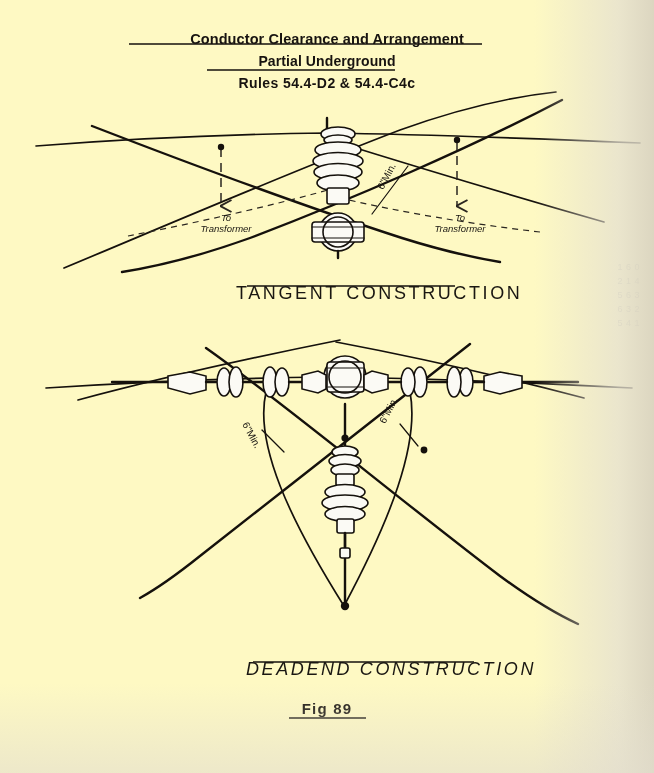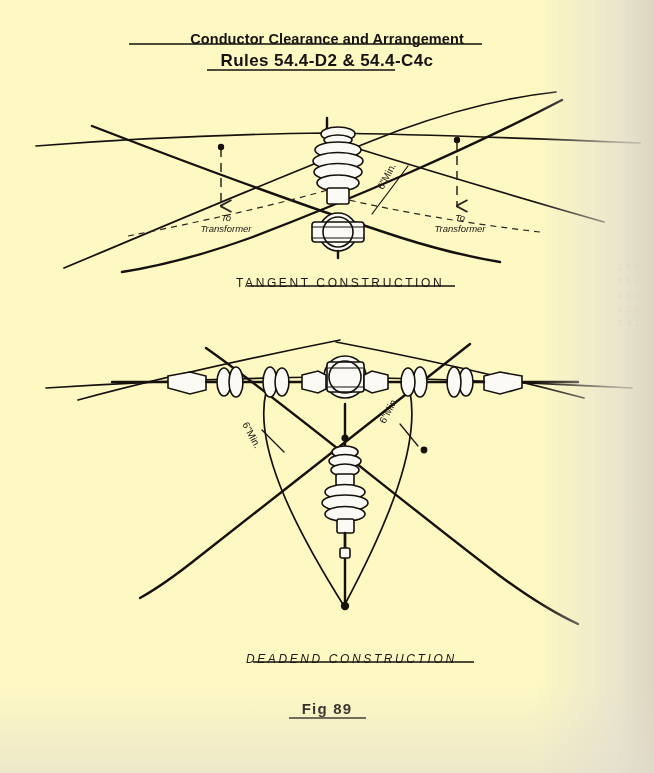--- a/index.html
+++ b/index.html
@@ -51,27 +51,28 @@
     text-align: center;
   }
   .title-line {
     font-size: 14.5px;
     font-weight: bold;
     letter-spacing: 0.1px;
     line-height: 22px;
     color: #171310;
   }
   .title-line.t2 { font-size: 14px; }
-  .title-line.t3 { font-size: 17px; font-weight: bold; letter-spacing: 0.4px; }
+  .title-line.t3 { font-size: 14px; font-weight: bold; letter-spacing: 0.4px; }
   .caption {
     position: absolute;
-    font-size: 12px;
+    font-size: 18px;
     letter-spacing: 2.6px;
     color: #1a1712;
     white-space: nowrap;
+    margin-top: 7px;
   }
   .caption.tangent { top: 276px; left: 236px; }
   .caption.deadend { top: 652px; left: 246px; font-style: italic; }
   .figlabel {
     position: absolute;
     top: 700px;
     left: 0;
     width: 654px;
     text-align: center;
     font-size: 15px;
@@ -225,20 +226,21 @@
     <rect class="fillw" x="337" y="519" width="17" height="14" rx="2"></rect>
     <line class="lnth" x1="345" y1="533" x2="345" y2="548"></line>
     <rect class="fillw" x="340" y="548" width="10" height="10" rx="2"></rect>
 
     <line class="lnthin" x1="262" y1="430" x2="284" y2="452"></line>
     <line class="lnthin" x1="418" y1="446" x2="400" y2="424"></line>
   </svg>
 
   <div class="title-block">
     <div class="title-line t1">Conductor Clearance and Arrangement</div>
+    <div class="title-line t2">Partial Underground</div>
     <div class="title-line t3">Rules    54.4-D2 &amp;    54.4-C4c</div>
   </div>
 
   <div class="note left-xfmr">
     <div>To</div>
     <div>Transformer</div>
   </div>
 
   <div class="note right-xfmr">
     <div>To</div>

